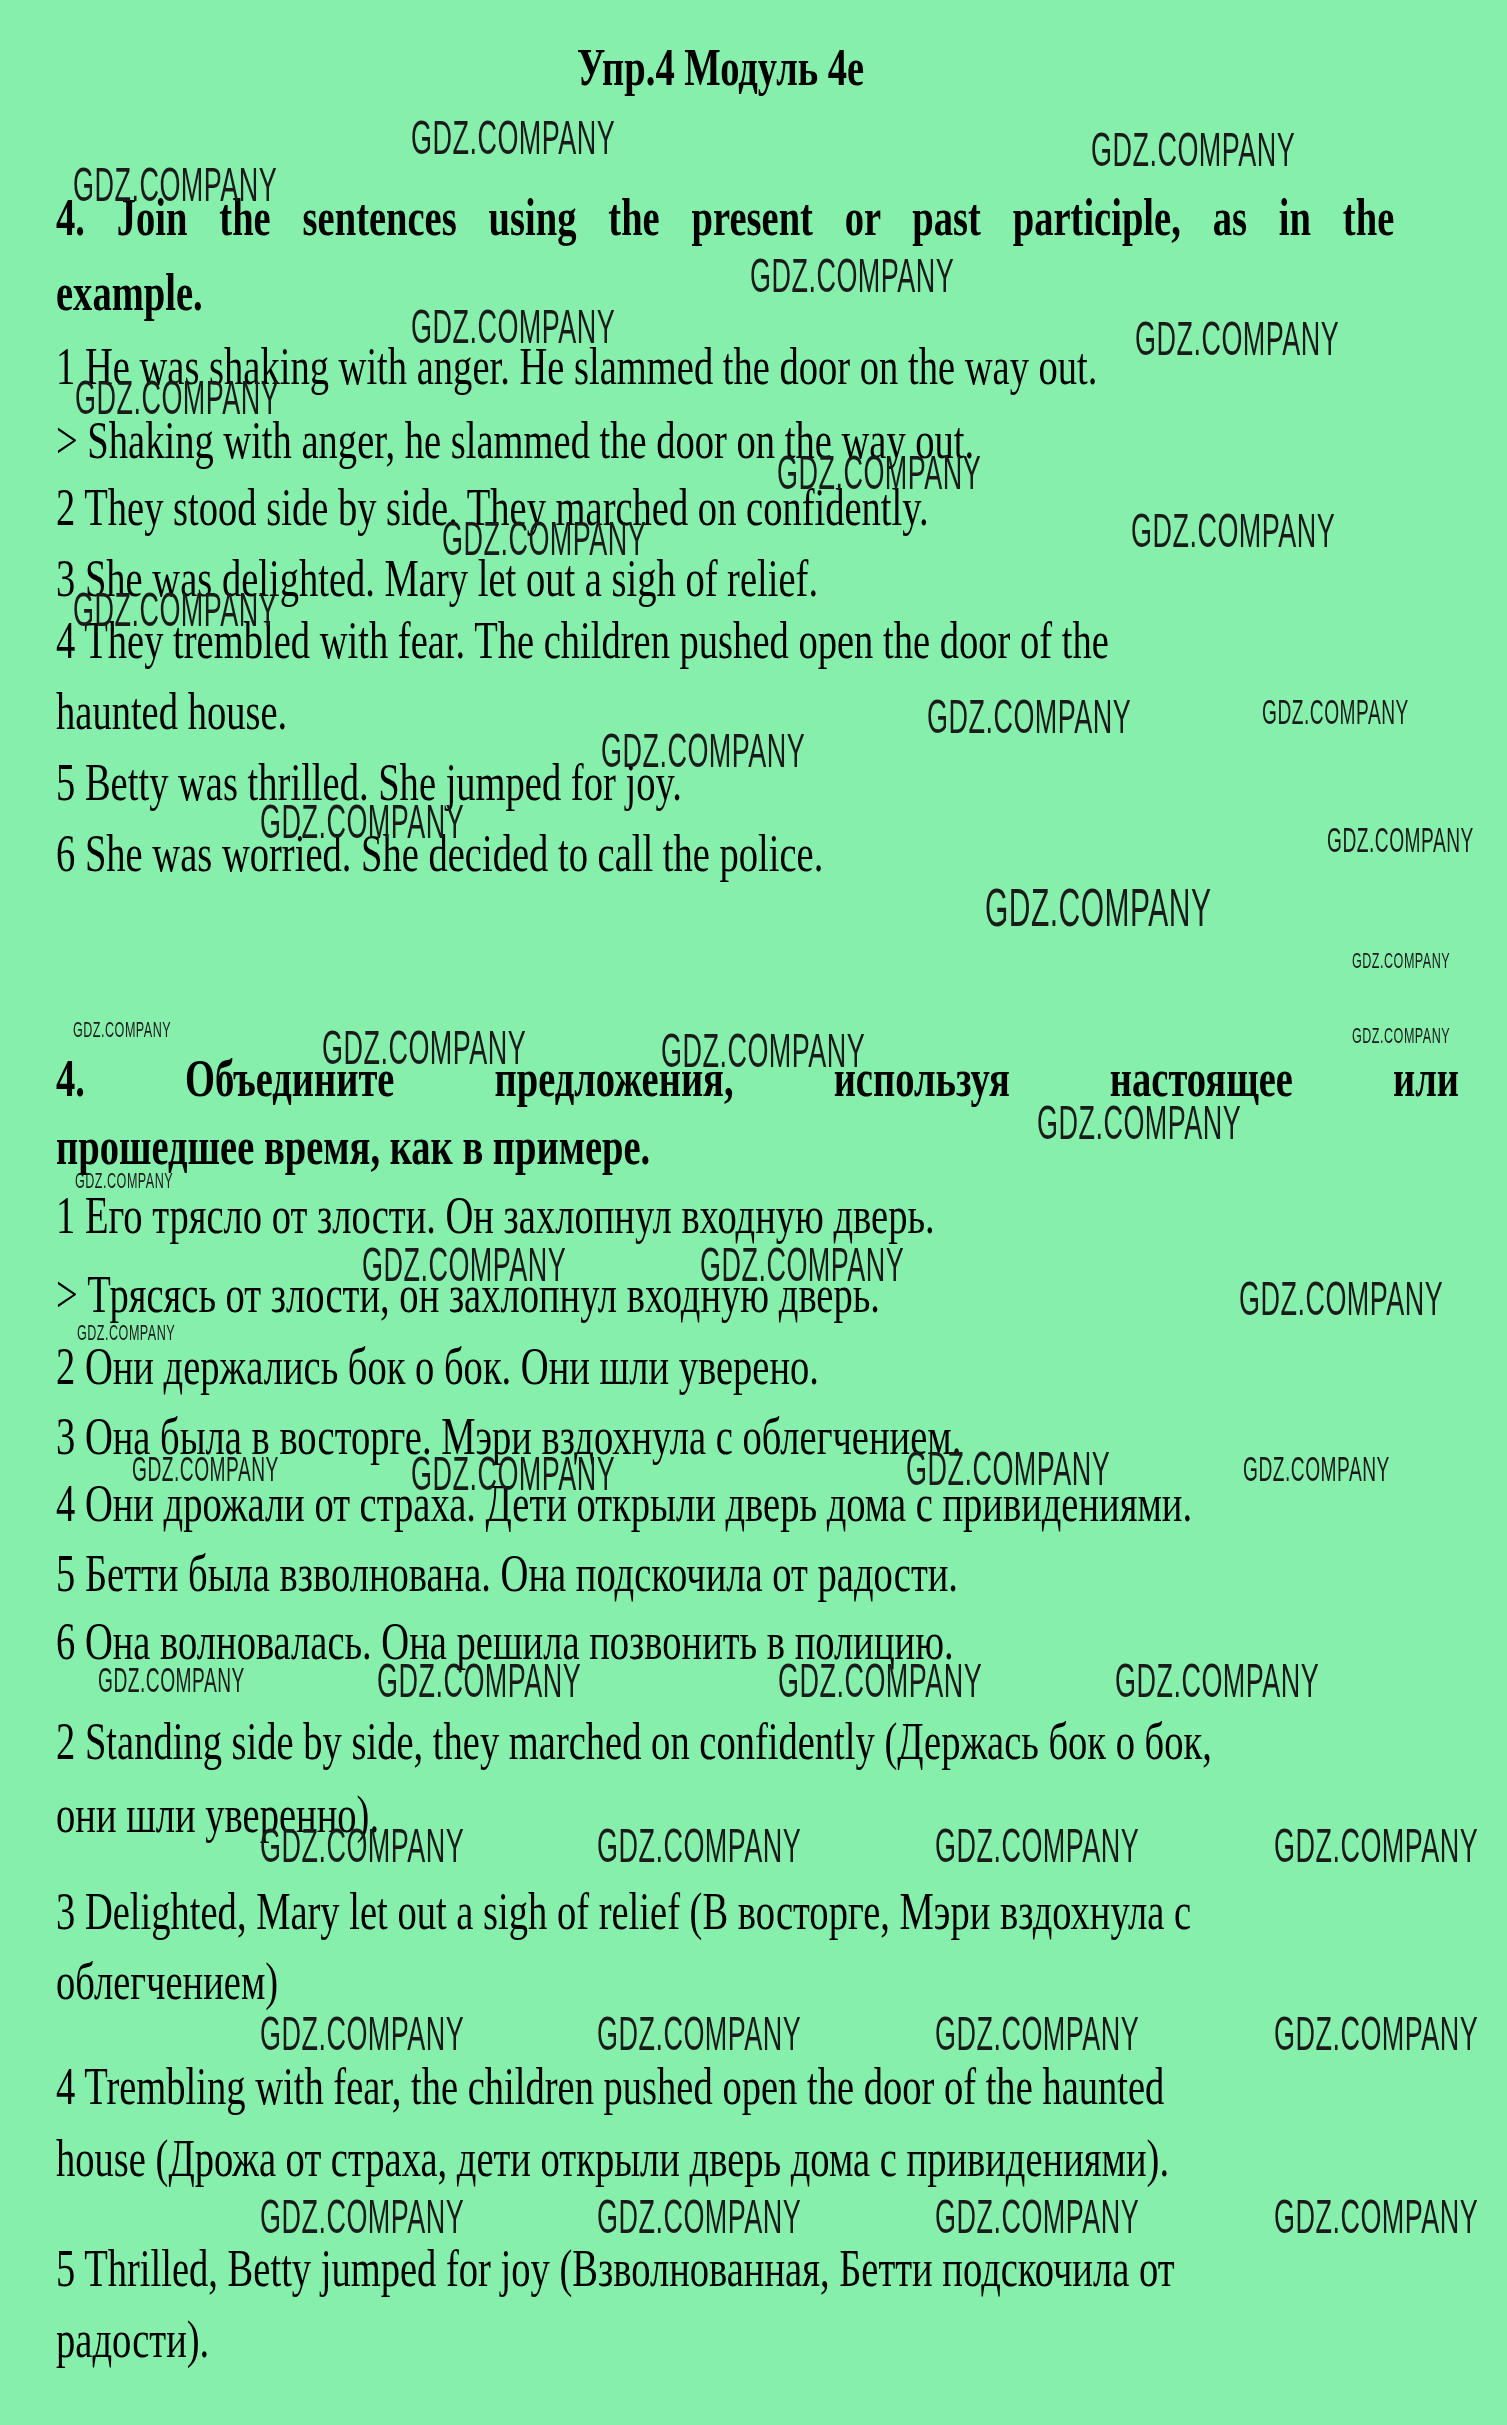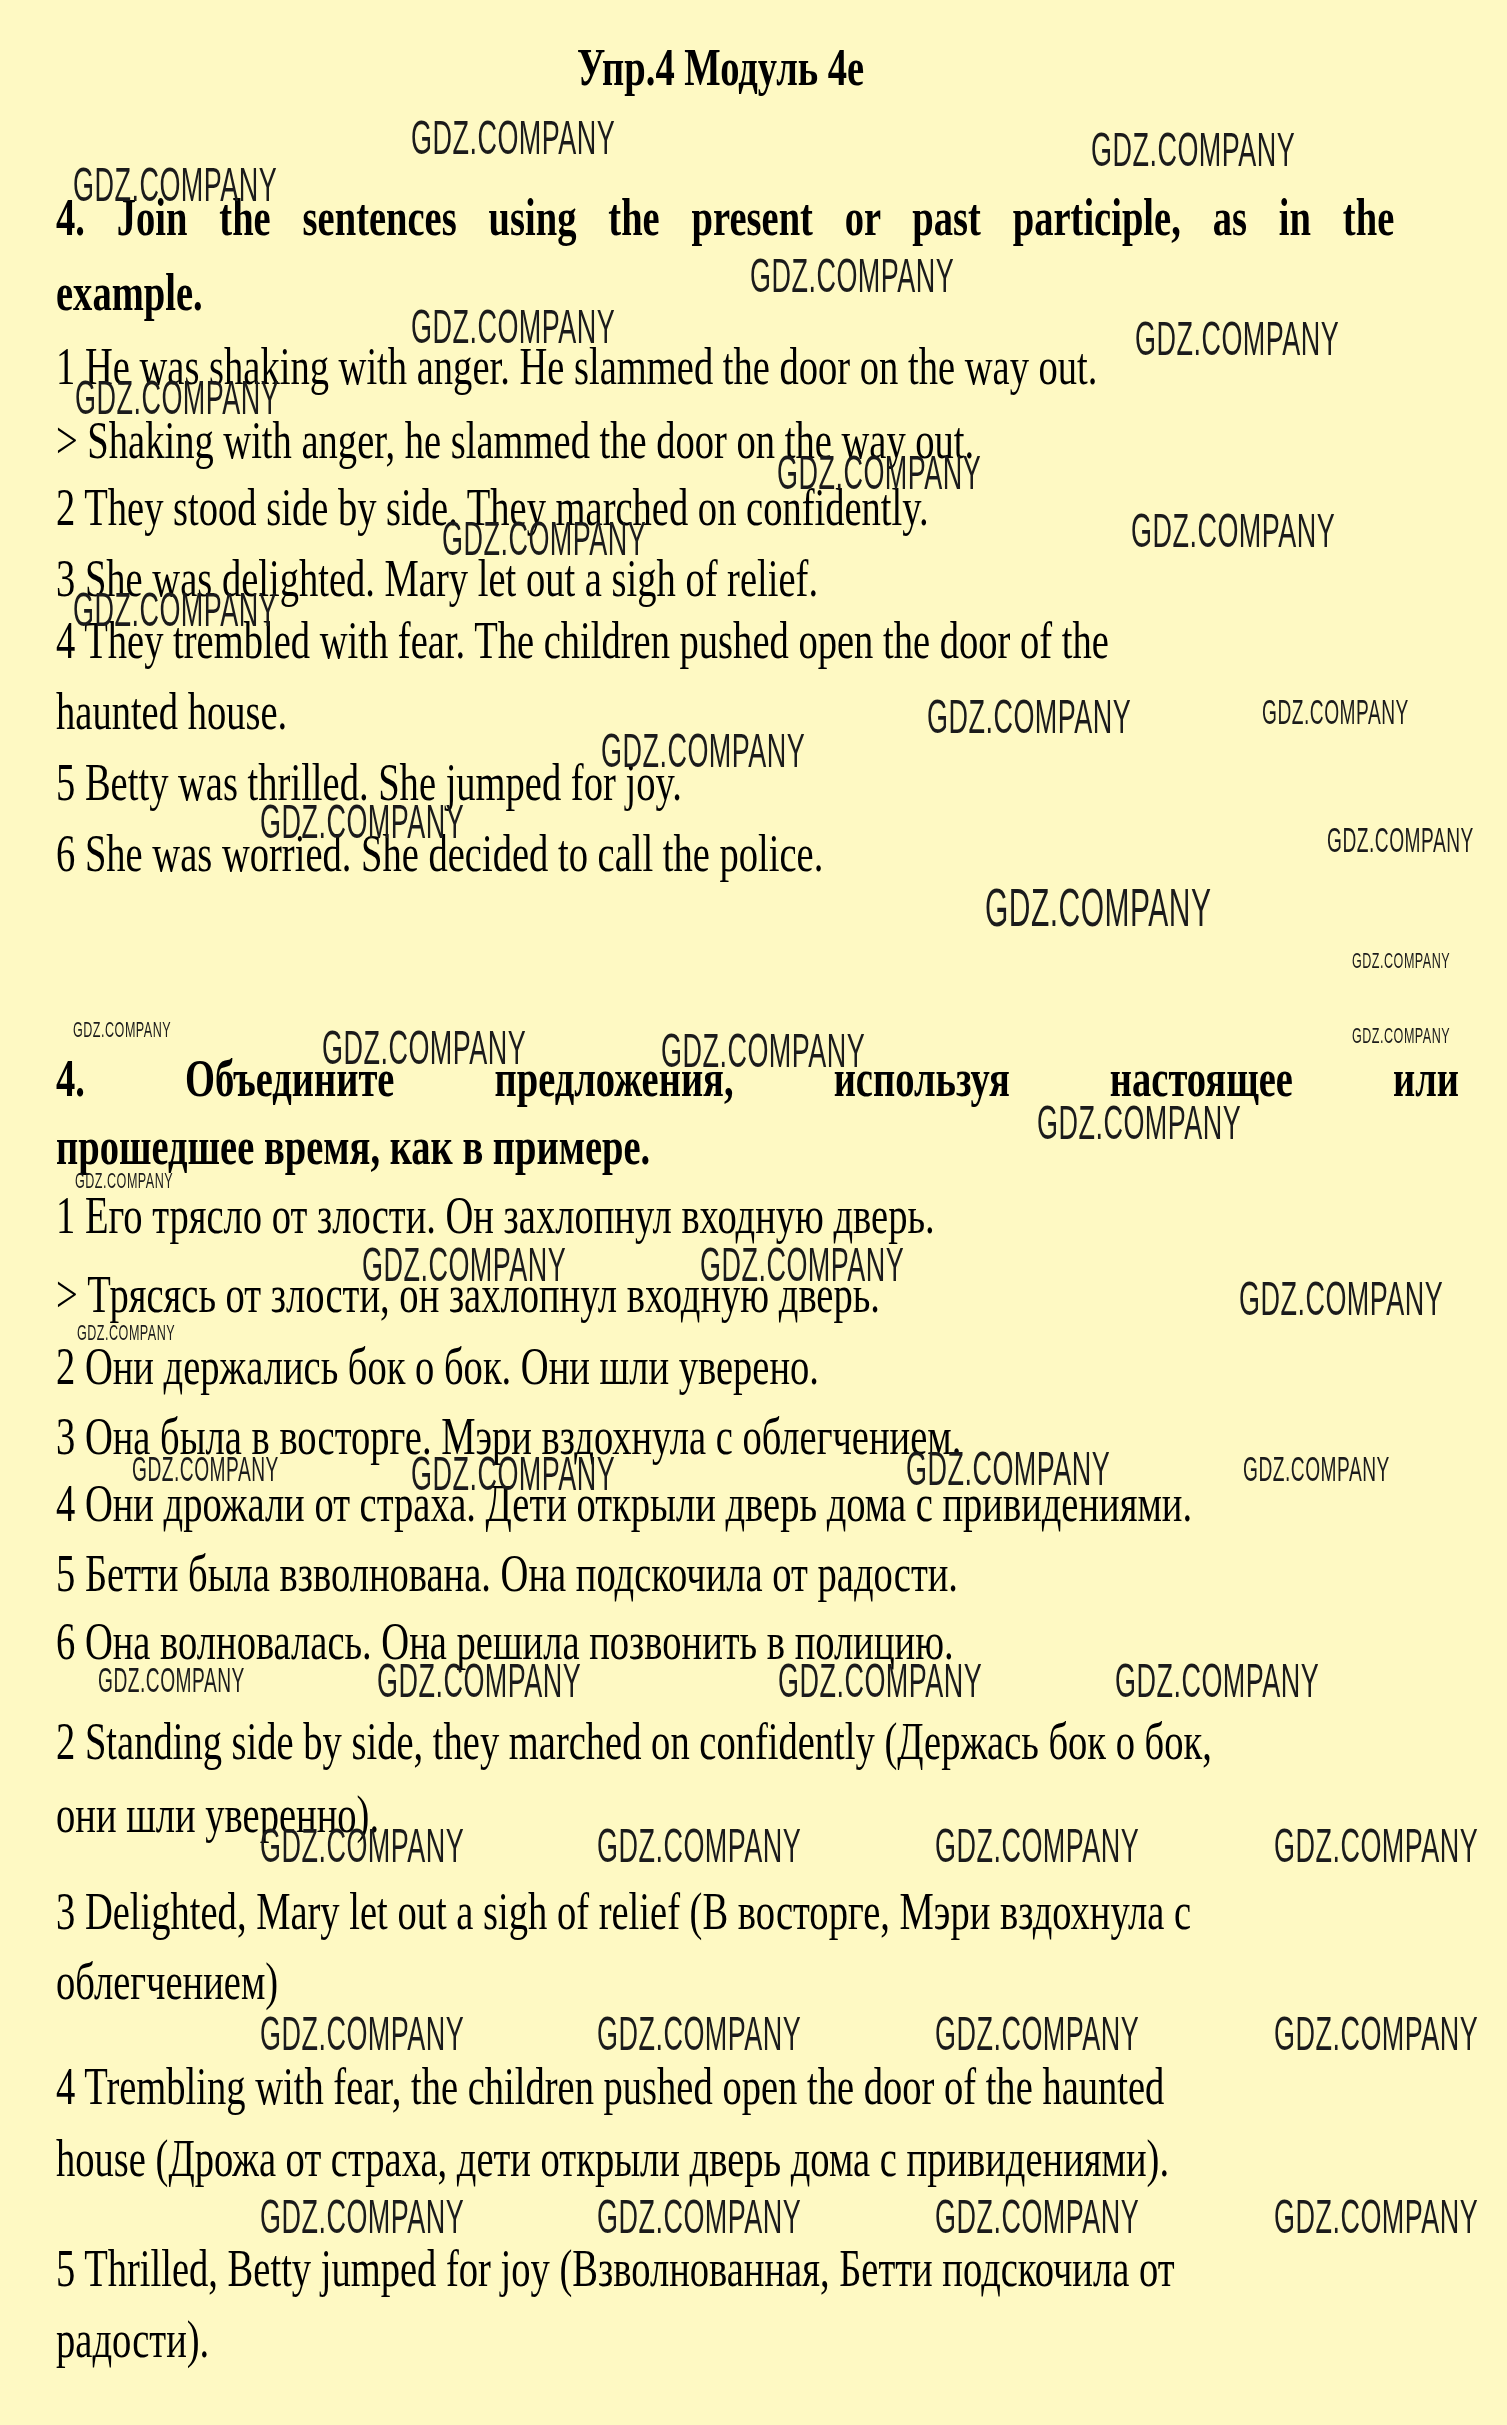--- a/index.html
+++ b/index.html
@@ -1,20 +1,20 @@
 <!DOCTYPE html>
 <html style="font-size:13px"><head>
 <meta charset="utf-8">
 <style>
   html,body { margin:0; padding:0; background:#ffffff; }
   .page {
     position: relative;
     width: 1507px;
     height: 2426px;
-    background: #fef9c3;
+    background: #86efac;
     overflow: hidden;
     font-family: "Liberation Serif", serif;
   }
   
   .line {
     position: absolute;
     left: 56px;
     color: #000000;
     font-family: "Liberation Serif", serif;
     font-size: 47px;

